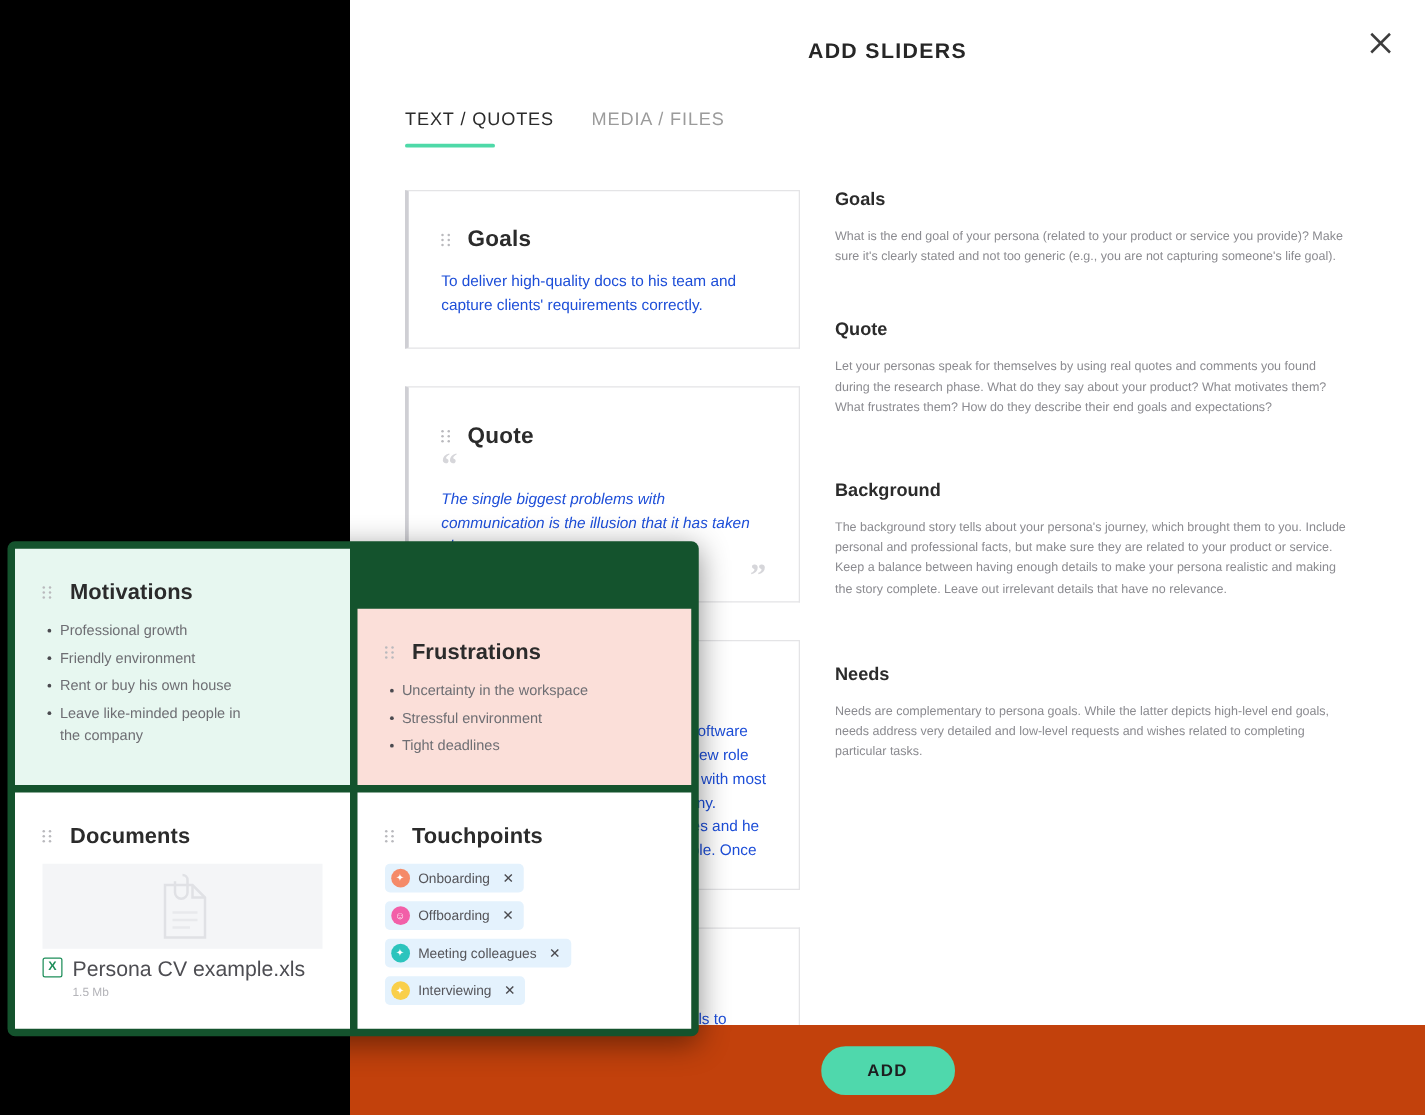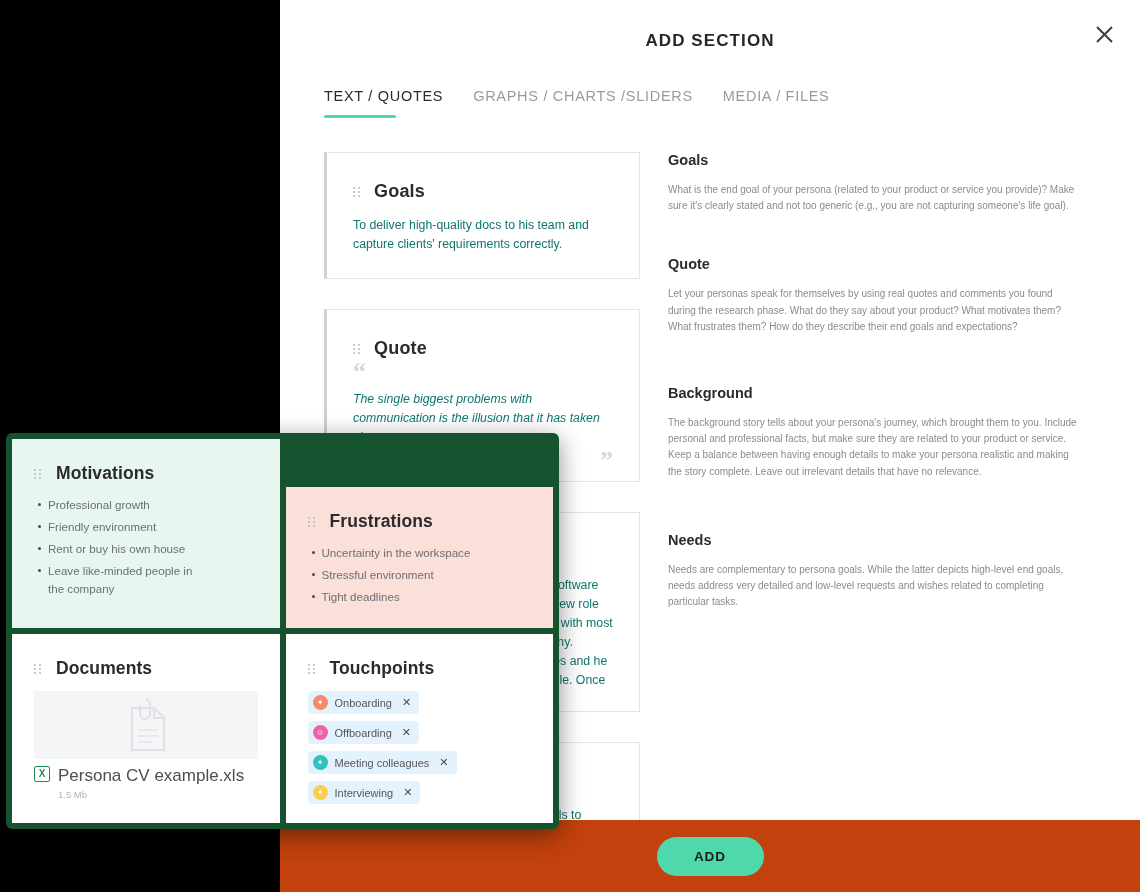--- a/index.html
+++ b/index.html
@@ -123,21 +123,21 @@
   }
   .pcard-title {
     font-size: 18px;
     font-weight: bold;
     color: #2b2b2b;
     letter-spacing: 0.2px;
   }
   .pcard-body {
     font-size: 12.3px;
     line-height: 1.55;
-    color: #0f766e;
+    color: #1d4ed8;
   }
   .pcard-body.italic { font-style: italic; }
 
   .drag-dots {
     display: grid;
     grid-template-columns: 2px 2px;
     grid-template-rows: 2px 2px 2px;
     gap: 2px 3px;
     flex: none;
   }
@@ -303,25 +303,24 @@
 
   <div class="modal">
 
     <div class="modal-close">
       <svg width="19" height="19" viewBox="0 0 19 19" aria-hidden="true">
         <line x1="2" y1="2" x2="17" y2="17" stroke="#3c3c3c" stroke-width="2"></line>
         <line x1="17" y1="2" x2="2" y2="17" stroke="#3c3c3c" stroke-width="2"></line>
       </svg>
     </div>
 
-    <div class="modal-title">ADD SECTION</div>
+    <div class="modal-title">ADD SLIDERS</div>
 
     <div class="tabs">
       <div class="tab active">TEXT / QUOTES</div>
-      <div class="tab">GRAPHS / CHARTS /SLIDERS</div>
       <div class="tab">MEDIA / FILES</div>
     </div>
 
     <div class="content">
 
       <div class="col-cards">
 
         <div class="pcard">
           <div class="pcard-head">
             <span class="drag-dots">

